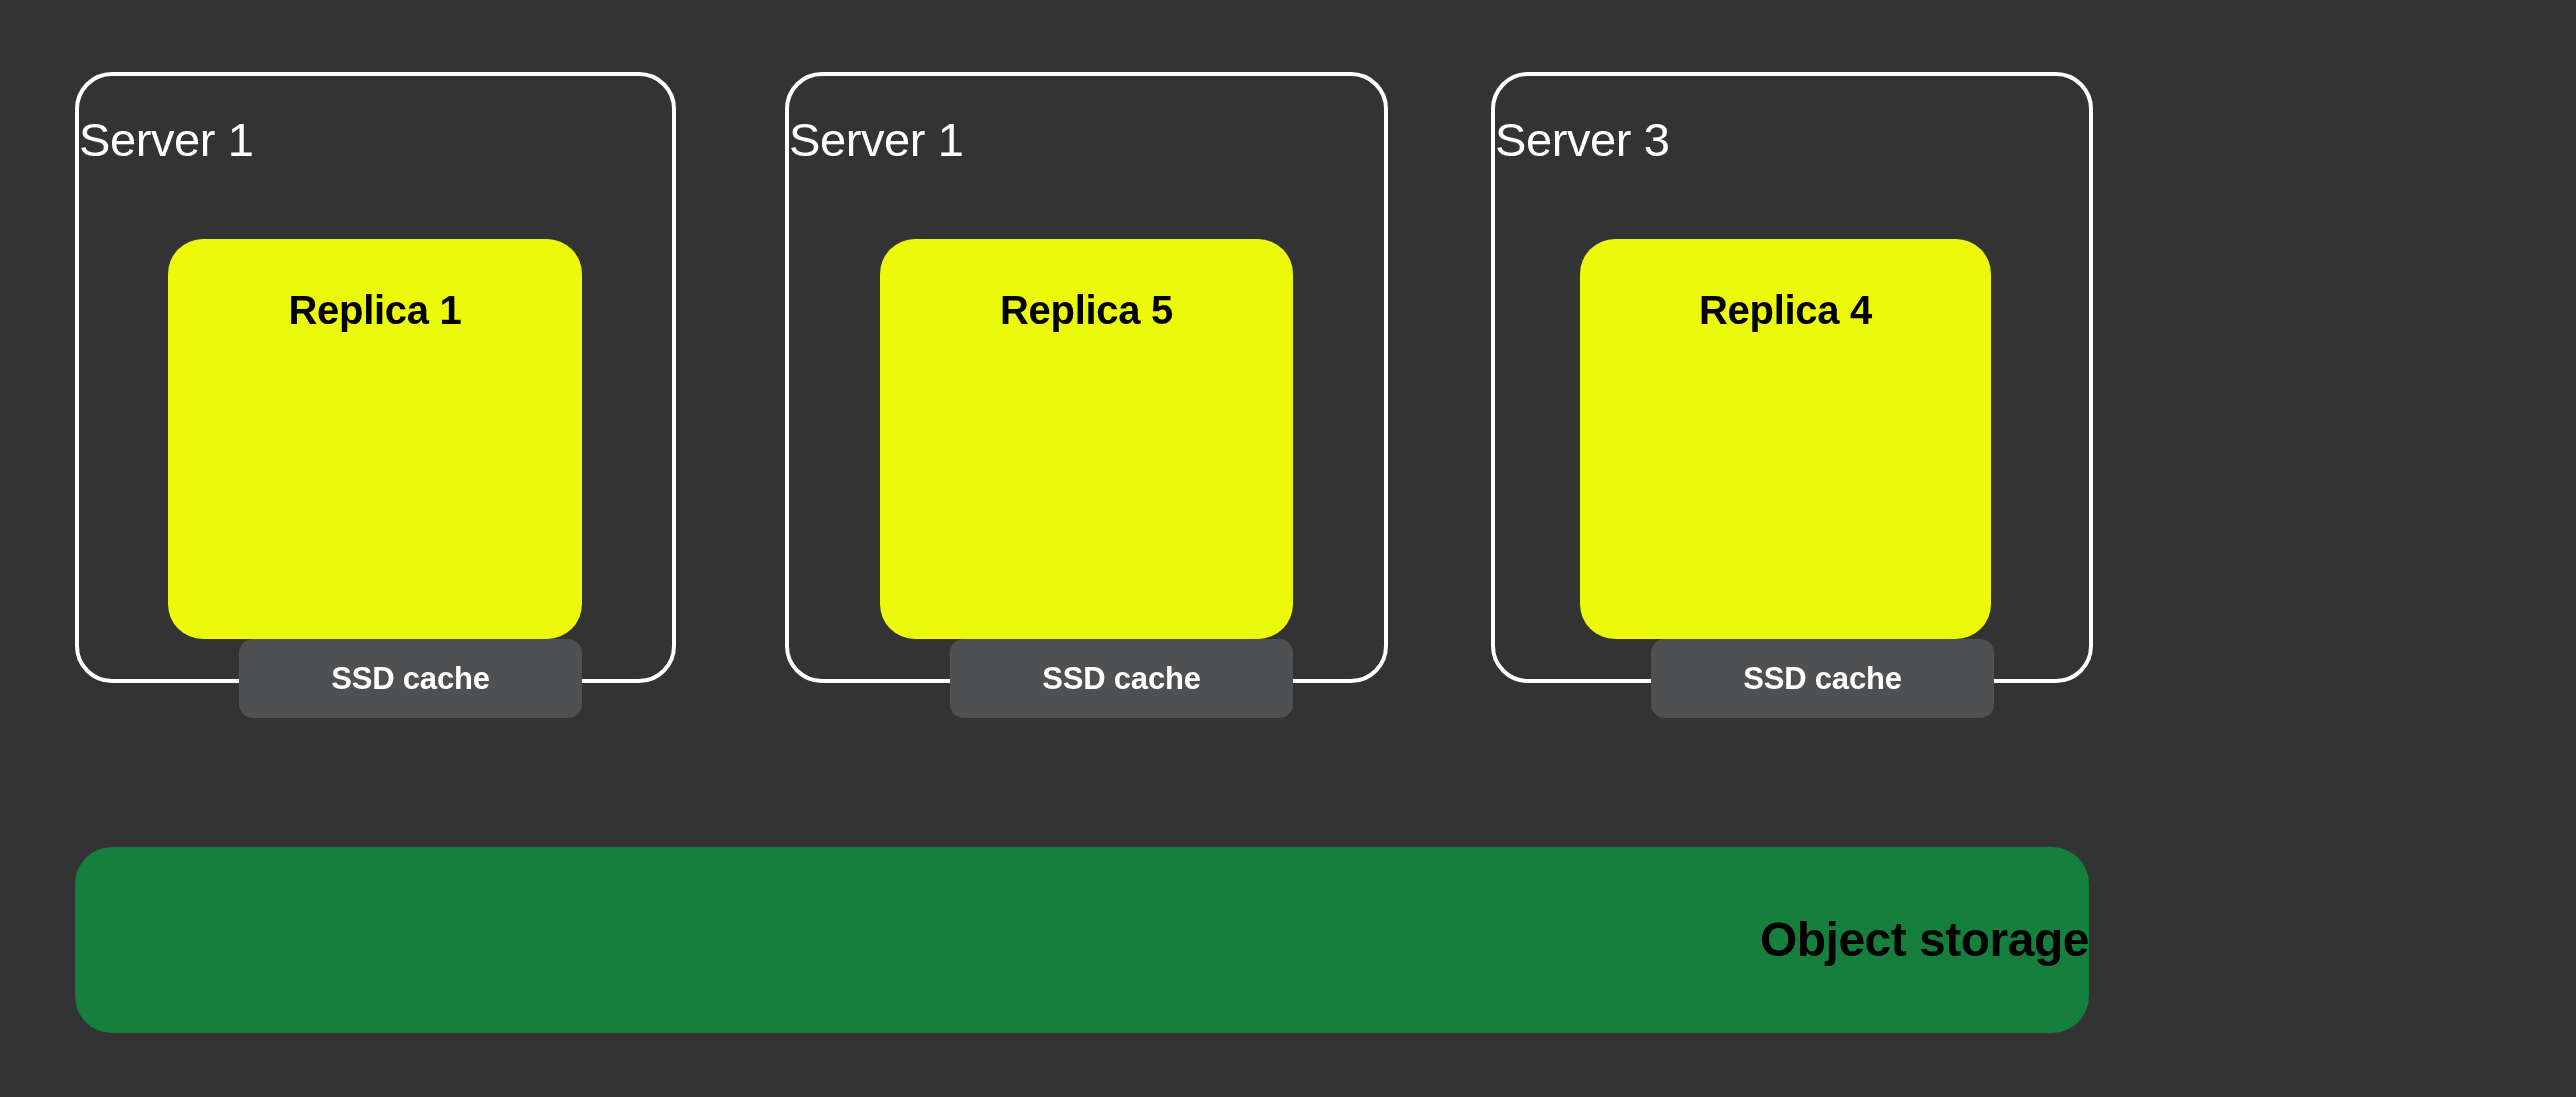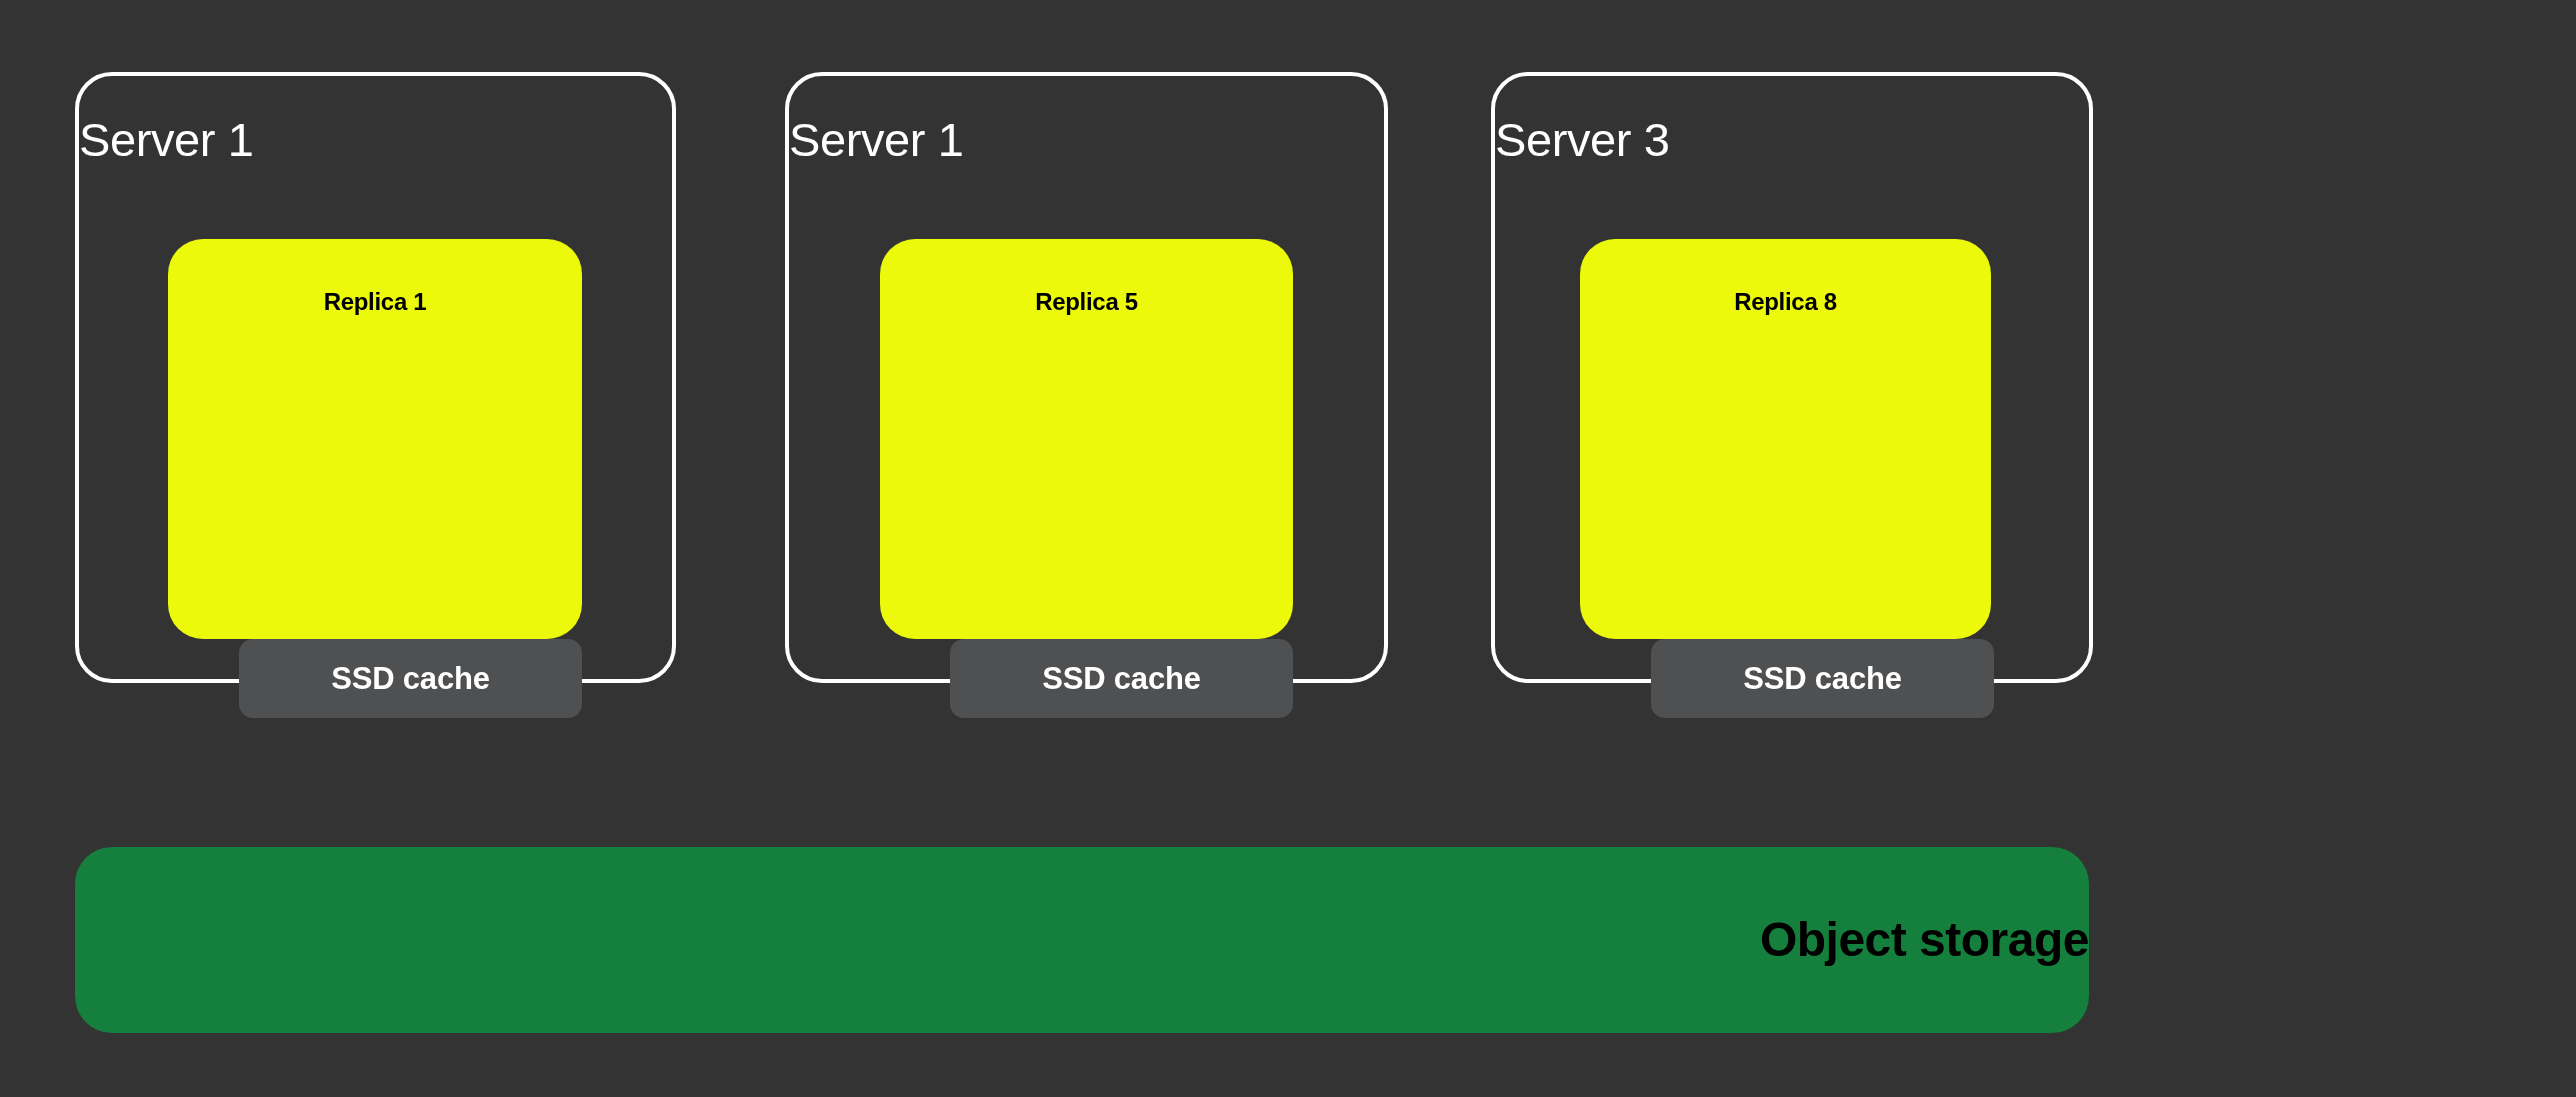--- a/index.html
+++ b/index.html
@@ -59,21 +59,21 @@
   .replica-box.r2 { left: 880px;  width: 413px; }
   .replica-box.r3 { left: 1580px; width: 411px; }
 
   .replica-label {
     position: absolute;
     top: 51px;
     left: 0;
     right: 0;
     text-align: center;
     color: #000000;
-    font-size: 24px;
+    font-size: 40px;
     font-weight: 700;
     letter-spacing: -0.3px;
     line-height: 1;
     white-space: nowrap;
   }
 
   
   .ssd-cache {
     position: absolute;
     top: 639px;
@@ -165,21 +165,21 @@
     <div class="replica-label">Replica 5</div>
   </div>
   <div class="ssd-cache s2">
     <span class="ssd-label">SSD cache</span>
   </div>
 
   <div class="server-card c3">
     <div class="server-title">Server 3</div>
   </div>
   <div class="replica-box r3">
-    <div class="replica-label">Replica 8</div>
+    <div class="replica-label">Replica 4</div>
   </div>
   <div class="ssd-cache s3">
     <span class="ssd-label">SSD cache</span>
   </div>
 
   <div class="object-storage">
     <span class="object-storage-label">Object storage</span>
   </div>
 
 

